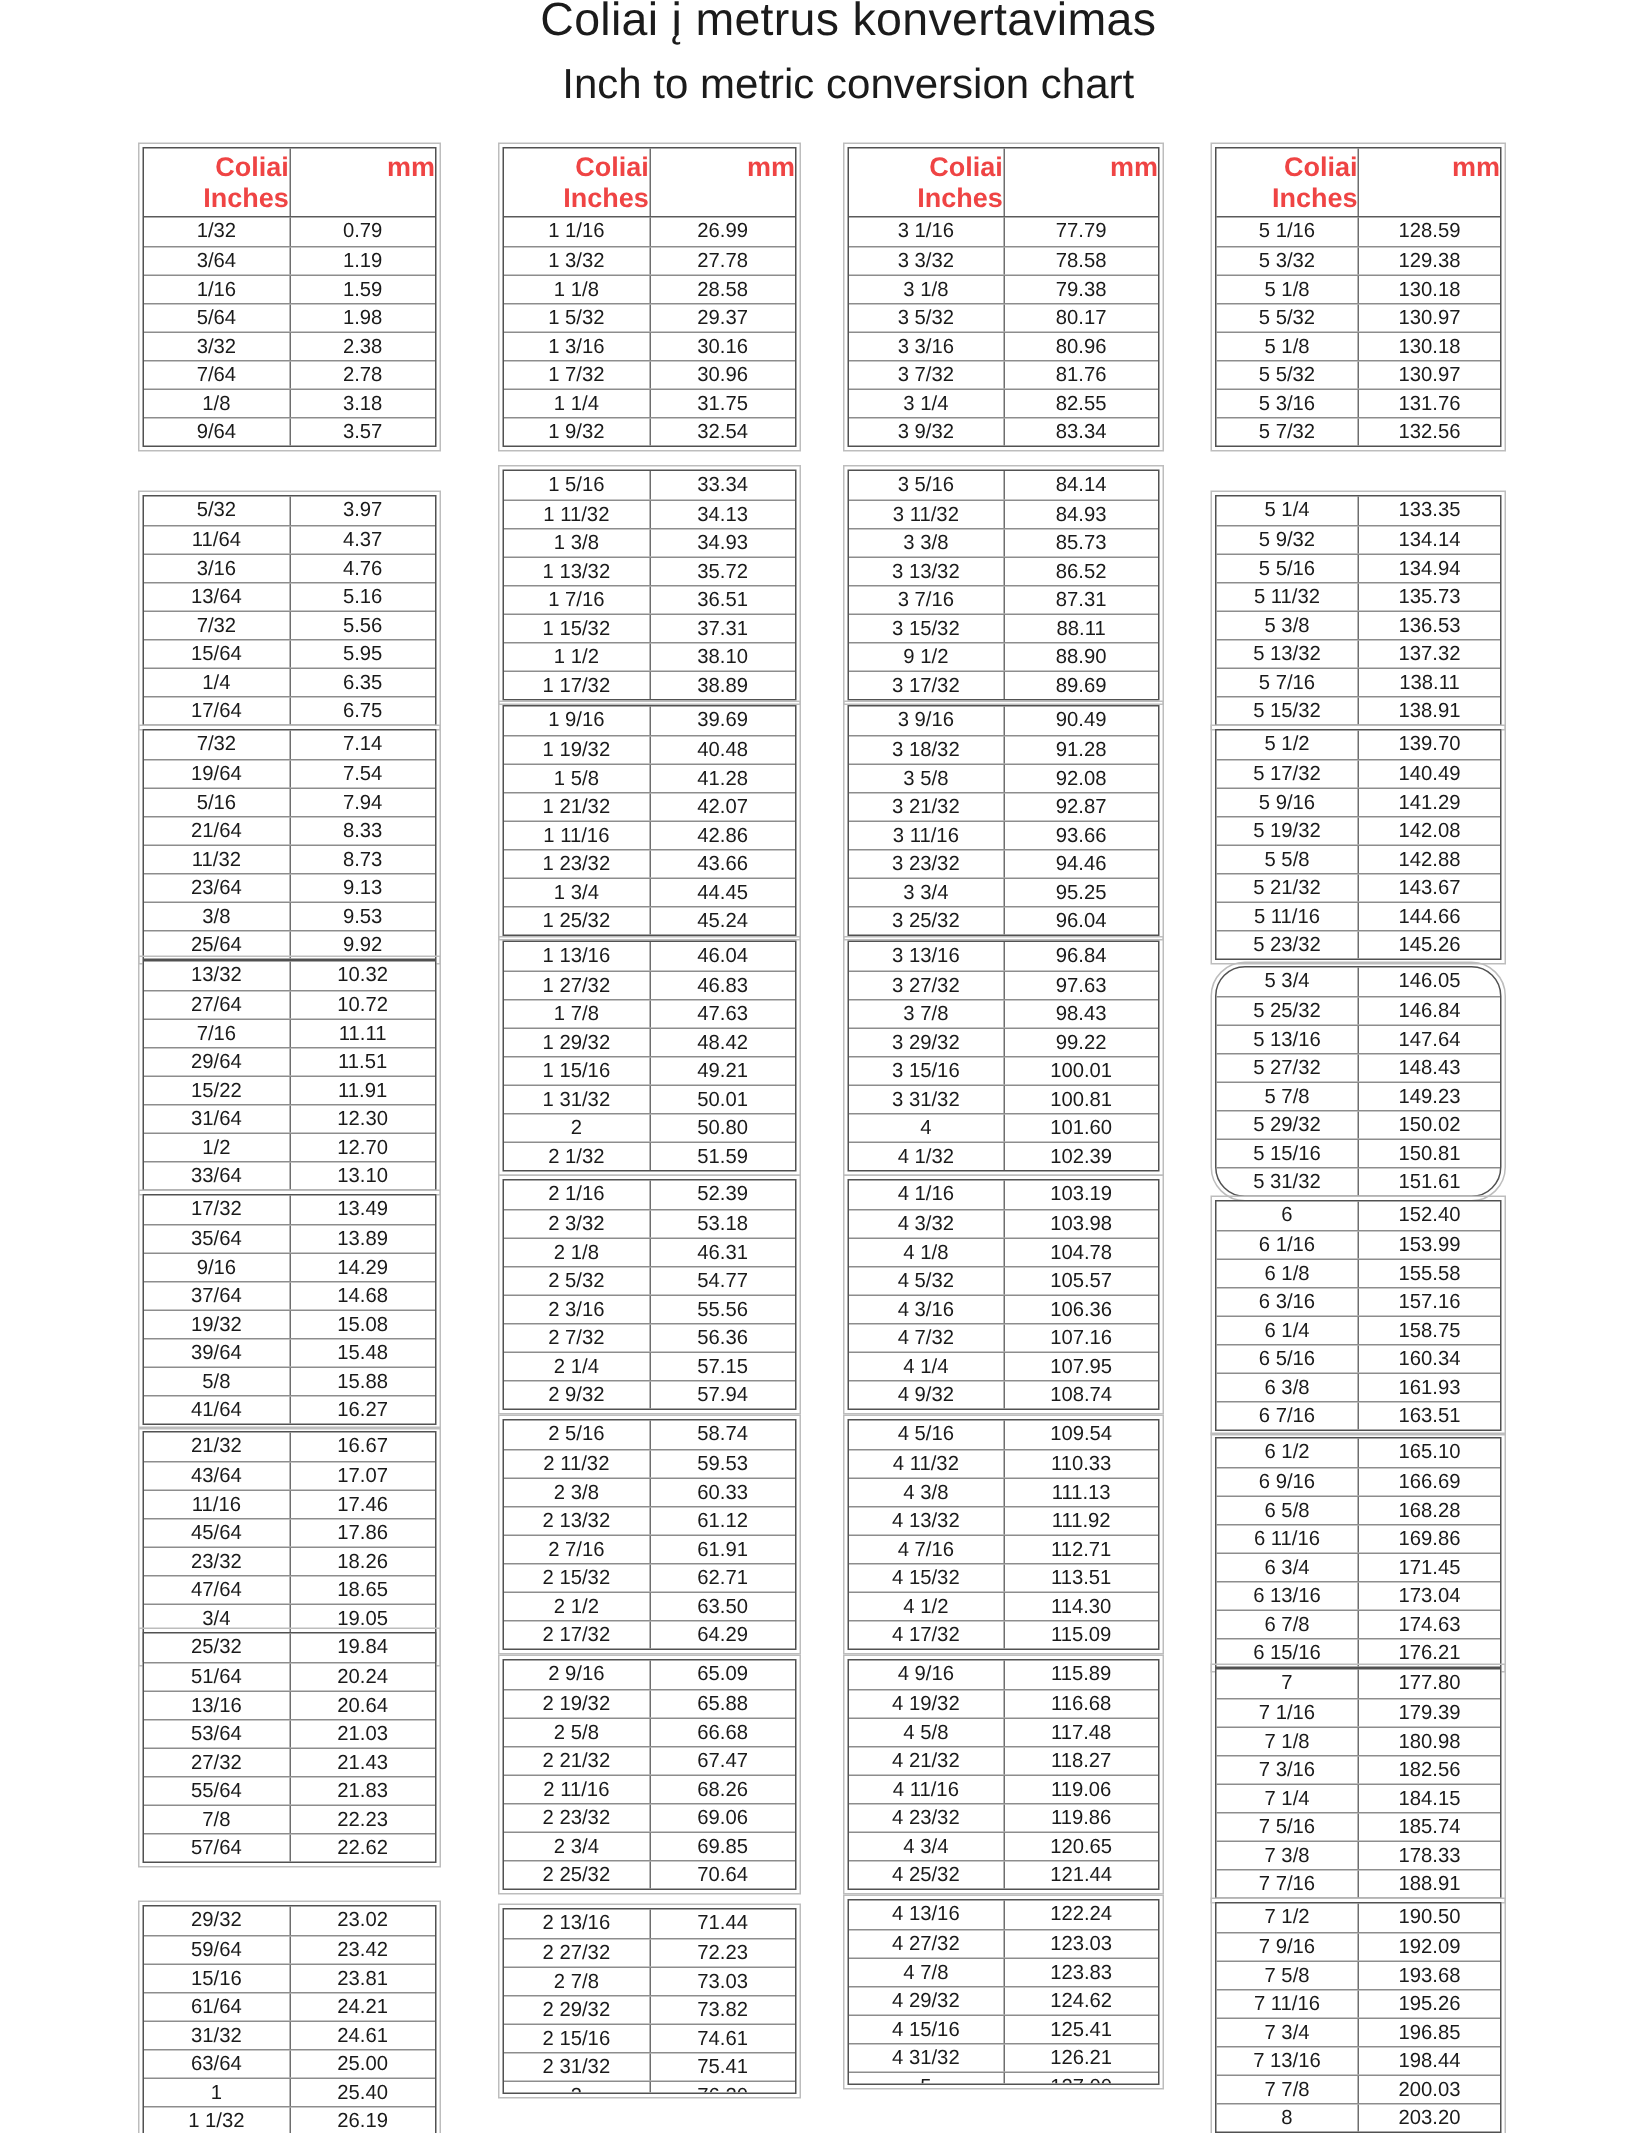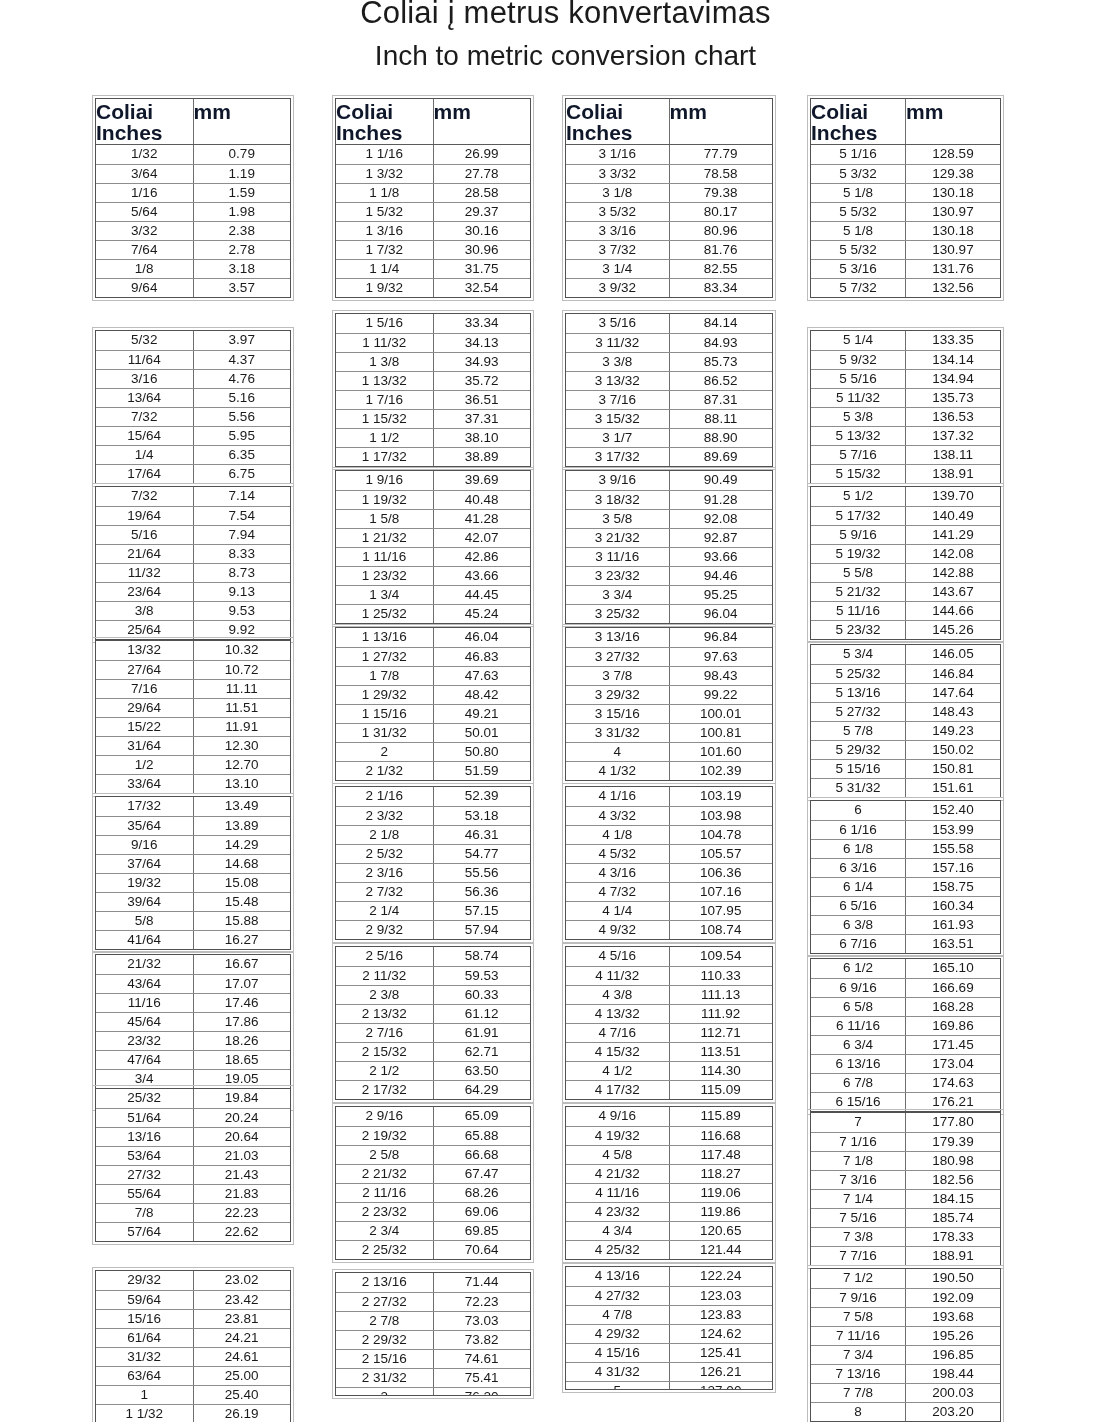--- a/index.html
+++ b/index.html
@@ -16,22 +16,22 @@
     position:absolute;top:38px;left:0;width:100%;text-align:center;
     font-size:28px;font-weight:400;color:#1b1b1b;line-height:36px;margin:0;
   }
   .col{position:absolute;top:0;height:100%;}
   .block{
     position:absolute;left:0;right:0;background:#fff;
     border:1px solid #515151;outline:1px solid #bdbdbd;outline-offset:2px;
     box-sizing:border-box;
   }
   .thead{display:flex;height:46px;box-sizing:border-box;border-bottom:1px solid #5a5a5a;}
-  .th{flex:1;text-align:left;font-weight:bold;font-size:21px;line-height:21px;
-      padding-top:2px;box-sizing:border-box;color:#0f172a;}
+  .th{flex:1;text-align:right;font-weight:bold;font-size:18px;line-height:21px;
+      padding-top:2px;box-sizing:border-box;color:#ef4444;}
   .th.inches{border-right:1px solid #6e6e6e;}
   .rows{display:block;}
   .row{display:flex;height:19px;box-sizing:border-box;}
   .row + .row{border-top:1px solid #8d8d8d;}
   .thead + .rows .row:first-child{border-top:none;}
   .row.clipped{height:8px;overflow:hidden;border-top:1px solid #8d8d8d;}
   .cell{flex:1;text-align:center;font-size:13.5px;line-height:18px;color:#1a1a1a;
         overflow:hidden;white-space:nowrap;}
   .cell.inches{border-right:1px solid #6e6e6e;}
 </style>
@@ -696,21 +696,21 @@
             </div>
             <div class="row">
               <div class="cell inches">3 7/16</div>
               <div class="cell mm">87.31</div>
             </div>
             <div class="row">
               <div class="cell inches">3 15/32</div>
               <div class="cell mm">88.11</div>
             </div>
             <div class="row">
-              <div class="cell inches">3 1/7</div>
+              <div class="cell inches">9 1/2</div>
               <div class="cell mm">88.90</div>
             </div>
             <div class="row">
               <div class="cell inches">3 17/32</div>
               <div class="cell mm">89.69</div>
             </div>
           </div>
         </div>
         <div class="block" style="top: 470px;">
           <div class="rows">
@@ -1034,21 +1034,21 @@
             <div class="row">
               <div class="cell inches">5 11/16</div>
               <div class="cell mm">144.66</div>
             </div>
             <div class="row">
               <div class="cell inches">5 23/32</div>
               <div class="cell mm">145.26</div>
             </div>
           </div>
         </div>
-        <div class="block" style="top: 644px;">
+        <div class="block" style="top: 644px; border-radius: 20px;">
           <div class="rows">
             <div class="row">
               <div class="cell inches">5 3/4</div>
               <div class="cell mm">146.05</div>
             </div>
             <div class="row">
               <div class="cell inches">5 25/32</div>
               <div class="cell mm">146.84</div>
             </div>
             <div class="row">

